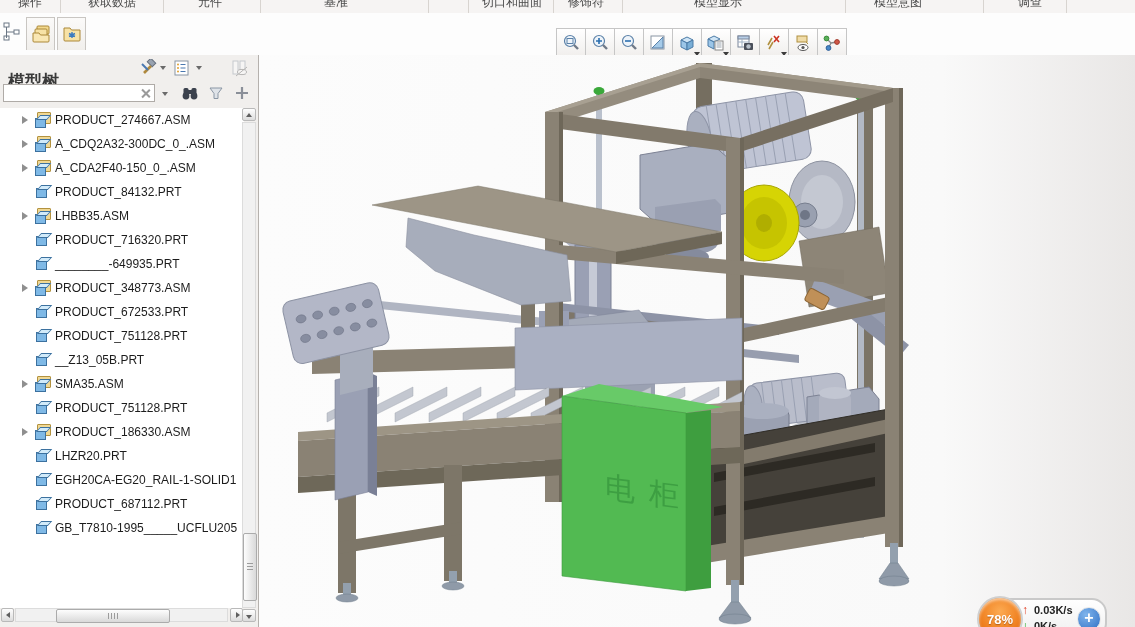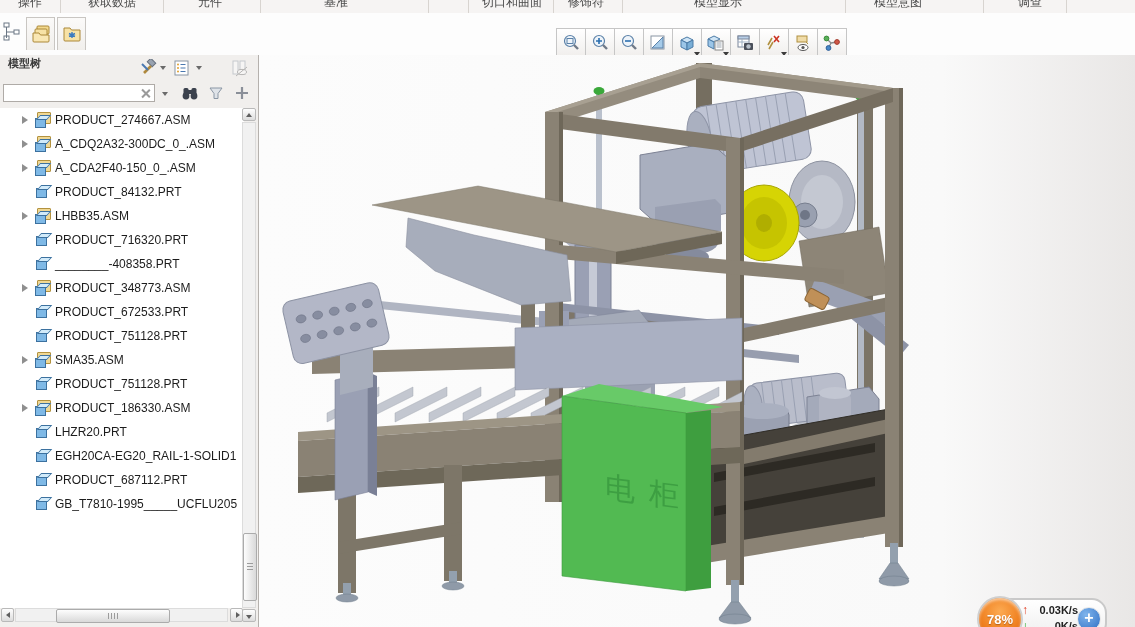--- a/index.html
+++ b/index.html
@@ -24,21 +24,21 @@
   .gbtn{width:28px;height:28px;margin-left:-1px;border:1px solid #c6c6c6;
         background:linear-gradient(#ffffff,#f0eeec);position:relative;
         display:flex;align-items:center;justify-content:center;}
   .gbtn .dd{position:absolute;right:1px;bottom:1px;width:0;height:0;
             border-left:3px solid transparent;border-right:3px solid transparent;border-top:4px solid #3c3c3c;}
 
   
   .left-panel{position:absolute;left:0;top:55px;width:259px;height:572px;background:#f1efed;
               border-right:1px solid #b5b1ad;box-sizing:border-box;}
   .panel-title-row{position:absolute;left:0;top:0;width:100%;height:26px;}
-  .panel-title{position:absolute;left:8px;top:1px;font-size:11px;font-weight:bold;color:#3a3a3a;}
+  .panel-title{position:absolute;left:8px;top:15px;font-size:17px;font-weight:bold;color:#3a3a3a;}
   .ph-btn{position:absolute;top:3px;width:20px;height:20px;display:flex;align-items:center;justify-content:center;}
   .mini-dd{position:absolute;top:11px;width:0;height:0;border-left:3.5px solid transparent;
            border-right:3.5px solid transparent;border-top:4px solid #6a6a6a;}
   .ghost{opacity:.42;}
 
   .search-row{position:absolute;left:0;top:27px;width:100%;height:26px;}
   .search-box{position:absolute;left:3px;top:2px;width:152px;height:18px;border:1px solid #afaba7;
               background:#fff;font-size:12px;padding:0 16px 0 4px;box-sizing:border-box;
               font-family:"Liberation Sans",sans-serif;}
   .clear-x{position:absolute;left:141px;top:6px;width:10px;height:10px;}
@@ -90,21 +90,21 @@
   .viewport svg{position:absolute;left:0;top:0;}
 
   
   .monitor{position:absolute;left:977px;top:596px;width:136px;height:46px;}
   .pill{position:absolute;left:13px;top:2px;width:117px;height:40px;border-radius:15px;
         background:linear-gradient(#ffffff,#efefef);border:2px solid #c9c9c9;box-sizing:border-box;}
   .speeds{position:absolute;left:30px;top:2px;width:56px;}
   .speedrow{display:flex;align-items:center;height:16px;}
   .arr{width:12px;font-size:12px;font-weight:bold;line-height:14px;}
   .arr.up{color:#e03c22;} .arr.dn{color:#1ea51e;}
-  .val{flex:1;text-align:right;font-size:11px;font-weight:bold;color:#222;}
+  .val{flex:1;font-size:11px;font-weight:bold;color:#222;}
   .addbtn{position:absolute;right:4px;top:7px;width:22px;height:22px;border-radius:50%;
           background:radial-gradient(circle at 35% 30%,#7fb4ec,#2f6fc4);border:1px solid #e8e8e8;
           color:#fff;font-size:16px;font-weight:bold;text-align:center;line-height:20px;}
   .badge{position:absolute;left:0;top:0;width:46px;height:46px;border-radius:50%;
          background:radial-gradient(circle at 50% 32%,#fcaa52 0%,#f08222 55%,#dd5f07 100%);
          border:2px solid #cfcfcf;box-sizing:border-box;box-shadow:inset 0 2px 3px rgba(255,255,255,.55);
          display:flex;align-items:center;justify-content:center;color:#fff;font-size:13px;font-weight:bold;
          text-shadow:0 1px 1px rgba(120,50,0,.5);}
 </style>
 </head>
@@ -340,21 +340,21 @@
           <span class="fi prt">
             <i class="cube"></i>
           </span>
           <span class="tl">PRODUCT_716320.PRT</span>
         </div>
       <div class="trow">
           <span class="exp"></span>
           <span class="fi prt">
             <i class="cube"></i>
           </span>
-          <span class="tl">________-408358.PRT</span>
+          <span class="tl">________-649935.PRT</span>
         </div>
       <div class="trow">
           <span class="exp tri"></span>
           <span class="fi asm">
             <i class="folder"></i>
             <i class="cube"></i>
           </span>
           <span class="tl">PRODUCT_348773.ASM</span>
         </div>
       <div class="trow">
@@ -363,20 +363,27 @@
             <i class="cube"></i>
           </span>
           <span class="tl">PRODUCT_672533.PRT</span>
         </div>
       <div class="trow">
           <span class="exp"></span>
           <span class="fi prt">
             <i class="cube"></i>
           </span>
           <span class="tl">PRODUCT_751128.PRT</span>
+        </div>
+      <div class="trow">
+          <span class="exp"></span>
+          <span class="fi prt">
+            <i class="cube"></i>
+          </span>
+          <span class="tl">__Z13_05B.PRT</span>
         </div>
       <div class="trow">
           <span class="exp tri"></span>
           <span class="fi asm">
             <i class="folder"></i>
             <i class="cube"></i>
           </span>
           <span class="tl">SMA35.ASM</span>
         </div>
       <div class="trow">

